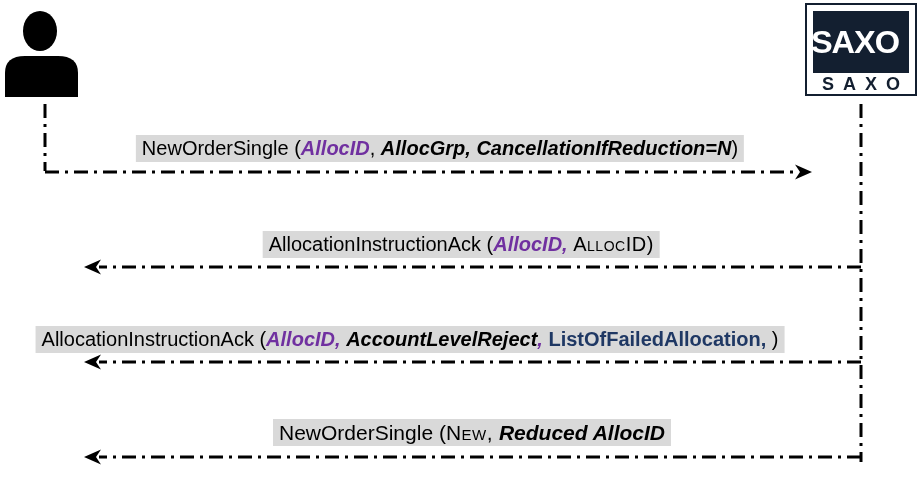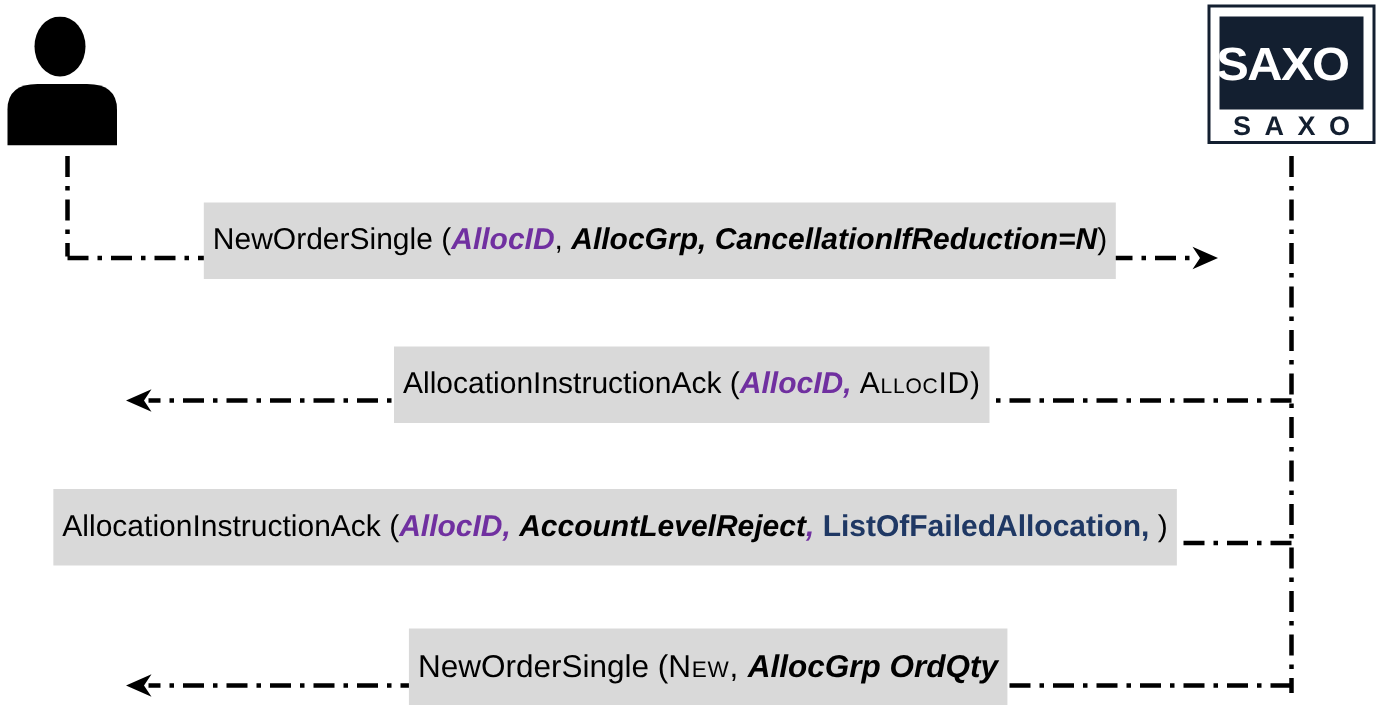--- a/index.html
+++ b/index.html
@@ -40,21 +40,21 @@
   }
   .arrowhead{fill:#000000;stroke:none;}
   
   .msg-label{
     position:absolute;
     transform:translateX(-50%);
     background:var(--labelbg);
     color:#000000;
     font-size:20px;
     line-height:27px;
-    padding:12px 6px;
+    padding:0 6px;
     white-space:nowrap;
   }
   .seg{white-space:pre;}
   .seg-plain{}
   .seg-bold-italic{font-weight:bold;font-style:italic;}
   .seg-purple-bold-italic{font-weight:bold;font-style:italic;color:var(--purple);}
   .seg-blue-bold-italic{font-weight:bold;color:var(--blue);}
   .seg-smallcaps{font-variant:small-caps;letter-spacing:0.5px;}
   #msg-3{font-size:21px;}
 </style>
@@ -91,15 +91,15 @@
     <line class="dashdot" x1="861" y1="362" x2="99" y2="362"></line>
     <path class="arrowhead" d="M84,362 L101,354.5 L96,362 L101,369.5 Z"></path>
 
     <line class="dashdot" x1="861" y1="457" x2="99" y2="457"></line>
     <path class="arrowhead" d="M84,457 L101,449.5 L96,457 L101,464.5 Z"></path>
   </svg>
 
   <div class="msg-label" id="msg-0" style="left:440px;top:135px;"><span class="seg seg-plain">NewOrderSingle (</span><span class="seg seg-purple-bold-italic">AllocID</span><span class="seg seg-plain">, </span><span class="seg seg-bold-italic">AllocGrp, CancellationIfReduction=N</span><span class="seg seg-plain">)</span></div>
   <div class="msg-label" id="msg-1" style="left:461px;top:231px;"><span class="seg seg-plain">AllocationInstructionAck (</span><span class="seg seg-purple-bold-italic">AllocID,</span><span class="seg seg-plain"> </span><span class="seg seg-smallcaps">AllocID</span><span class="seg seg-plain">)</span></div>
   <div class="msg-label" id="msg-2" style="left:410px;top:326px;"><span class="seg seg-plain">AllocationInstructionAck (</span><span class="seg seg-purple-bold-italic">AllocID,</span><span class="seg seg-plain"> </span><span class="seg seg-bold-italic">AccountLevelReject</span><span class="seg seg-purple-bold-italic">,</span><span class="seg seg-plain"> </span><span class="seg seg-blue-bold-italic">ListOfFailedAllocation,</span><span class="seg seg-plain"> )</span></div>
-  <div class="msg-label" id="msg-3" style="left:472px;top:419px;"><span class="seg seg-plain">NewOrderSingle (</span><span class="seg seg-smallcaps">New,</span><span class="seg seg-plain"> </span><span class="seg seg-bold-italic">AllocGrp OrdQty</span></div>
+  <div class="msg-label" id="msg-3" style="left:472px;top:419px;"><span class="seg seg-plain">NewOrderSingle (</span><span class="seg seg-smallcaps">New,</span><span class="seg seg-plain"> </span><span class="seg seg-bold-italic">Reduced AllocID</span></div>
 
 </div>
 
 </body></html>

